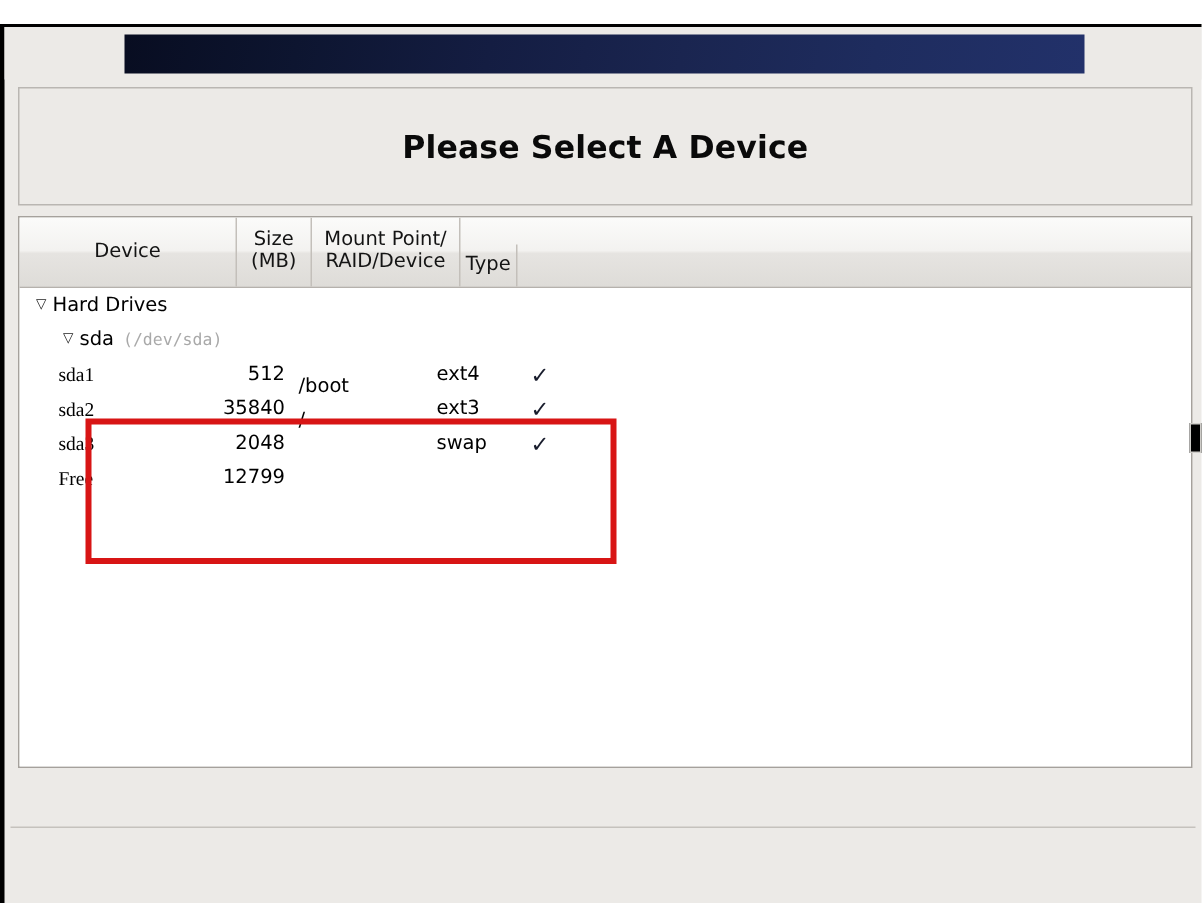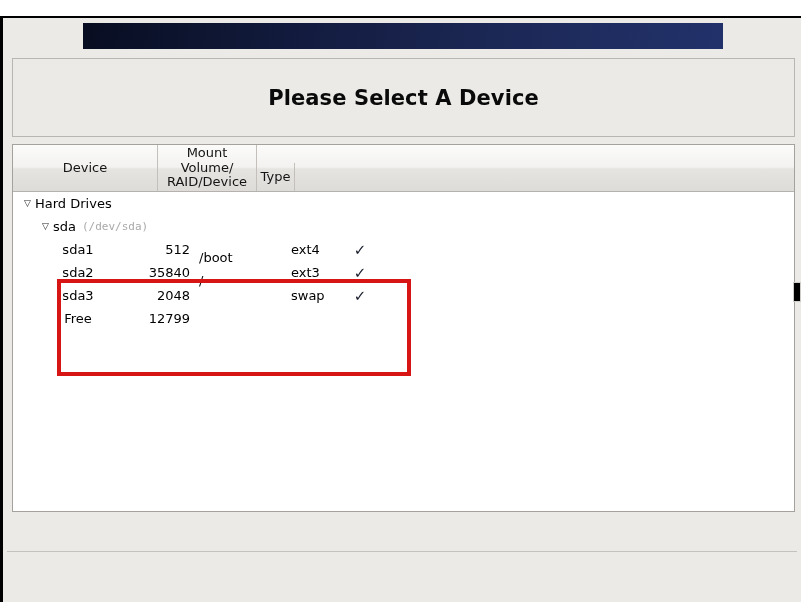--- a/index.html
+++ b/index.html
@@ -151,21 +151,22 @@
     display: flex;
     align-items: center;
     height: 23px;
     font-size: 13px;
     color: #000;
   }
   .c-dev {
     width: 104px;
     padding-left: 26px;
     box-sizing: border-box;
-    text-align: center;
+    text-align: left;
+    font-family: Liberation Serif, serif;
   }
   .c-size {
     width: 78px;
     text-align: right;
     padding-right: 5px;
     box-sizing: border-box;
   }
   .c-mount {
     width: 96px;
     padding-left: 4px;
@@ -247,23 +248,29 @@
   </div>
 
   <div class="title-panel">
     <div class="title-text">Please Select A Device</div>
   </div>
 
   <div class="tree-panel">
 
     <div class="thead">
       <div class="th th-device">Device</div>
+      <div class="th th-size">
+        <span>
+          <span>Size</span><br>
+          <span>(MB)</span>
+        </span>
+      </div>
       <div class="th th-mount">
         <span>
-          <span>Mount Volume/</span><br>
+          <span>Mount Point/</span><br>
           <span>RAID/Device</span>
         </span>
       </div>
       <div class="th th-type">Type</div>
       <div class="th th-pad"></div>
     </div>
 
     <div class="tree-body">
 
       <div class="trow node-hd">

